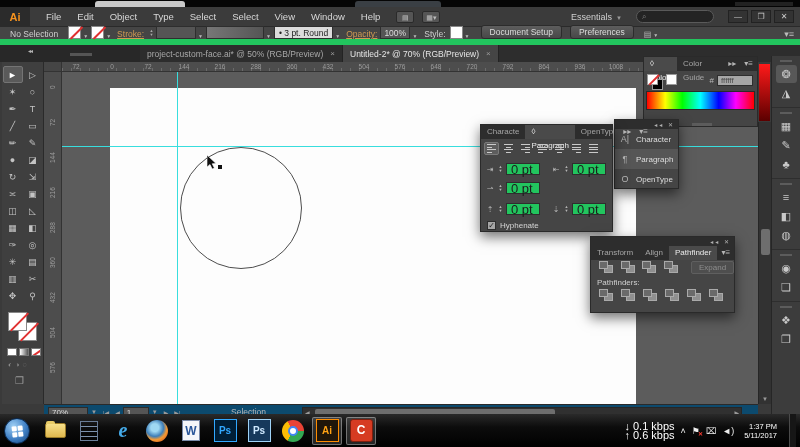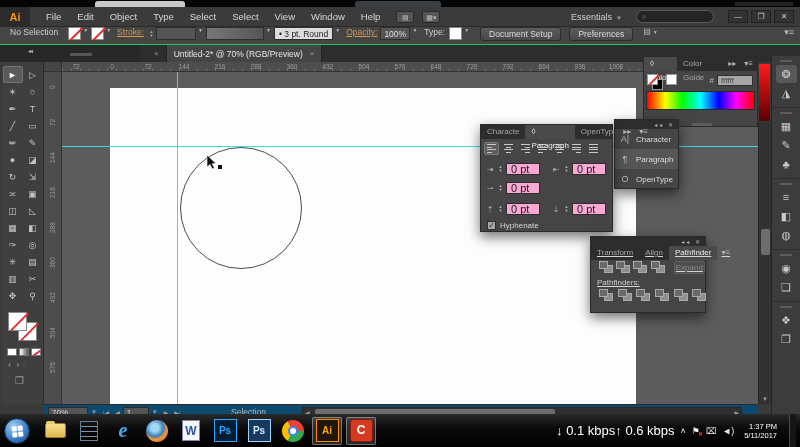--- a/index.html
+++ b/index.html
@@ -21,21 +21,21 @@
   #ai-logo{width:30px;height:20px;background:#2b2b2b;color:#f7931e;font-weight:bold;font-size:11px;display:flex;align-items:center;justify-content:center;}
   .menu-item{padding:0 8px;color:#d8d8d8;font-size:9.5px;line-height:20px;cursor:default;}
   .mb-icon{width:18px;height:12px;background:#555;border:1px solid #2a2a2a;border-radius:2px;margin-left:8px;color:#bbb;font-size:7px;text-align:center;line-height:11px;}
   #workspace{margin-left:auto;color:#cfcfcf;font-size:9px;}
   #workspace .arr{font-size:6px;color:#999;margin-left:4px;}
   #searchbox{width:78px;height:13px;margin-left:14px;background:#242424;border:1px solid #5a5a5a;border-radius:7px;color:#8a8a8a;font-size:8px;line-height:12px;padding-left:5px;}
   #win-controls{display:flex;gap:3px;margin:0 6px 0 14px;}
   #win-controls span{width:20px;height:13px;background:#333;border:1px solid #222;color:#ccc;font-size:8px;text-align:center;line-height:12px;}
 
   
-  #controlbar{left:0;top:20px;width:800px;height:18px;background:#454545;border-bottom:1px solid #22c55e;display:flex;align-items:flex-start;font-size:8.5px;}
+  #controlbar{left:0;top:20px;width:800px;height:18px;background:#454545;border-bottom:6px solid #22c55e;display:flex;align-items:flex-end;font-size:8.5px;}
   .swatch{width:13px;height:13px;background:#fff;border:1px solid #888;position:relative;}
   .swatch.none::after{content:"";position:absolute;left:-1px;top:5px;width:17px;height:2px;background:#e03030;transform:rotate(-45deg);}
   .dd-arr{font-size:5px;color:#bbb;margin:0 3px 0 2px;}
   .olink{color:#d09a52;text-decoration:underline;margin:0 3px;}
   .stepper{width:9px;height:13px;display:flex;flex-direction:column;justify-content:center;color:#aaa;font-size:4px;line-height:4px;text-align:center;}
   .field-dark{background:#555;border:1px solid #2e2e2e;height:13px;color:#ddd;padding:0 3px;line-height:12px;}
   .field-light{background:#dcdcdc;border:1px solid #2e2e2e;height:13px;color:#222;padding:0 4px;line-height:12px;}
   .cb-btn{background:linear-gradient(#5d5d5d,#484848);border:1px solid #2c2c2c;border-radius:3px;height:14px;line-height:13px;padding:0 8px;color:#dcdcdc;margin-left:8px;}
   #cb-menu{margin-left:auto;margin-right:6px;color:#bbb;font-size:9px;}
 
@@ -132,27 +132,27 @@
   .al i{display:block;height:1px;background:#c9c9c9;}
   .al.active{background:#5d5d5d;border-color:#7a7a7a;border-radius:2px;}
   .al.a-left{align-items:flex-start}.al.a-center{align-items:center}.al.a-right{align-items:flex-end}
   .al i{width:100%;}
   .al.a-left i:nth-child(even),.al.a-center i:nth-child(even),.al.a-right i:nth-child(even){width:60%;}
   .al.j-left i:last-child{width:60%;align-self:flex-start;}
   .al.j-center i:last-child{width:60%;align-self:center;}
   .al.j-right i:last-child{width:60%;align-self:flex-end;}
   .fieldrow{position:absolute;display:flex;align-items:center;gap:2px;}
   .f-ic{color:#b8b8b8;font-size:8px;width:10px;text-align:center;}
-  .f-box{width:34px;height:12px;background:#f9a8d4;border:1px solid #2e2e2e;color:#1d1d1d;font-size:11px;line-height:11px;padding-left:4px;}
+  .f-box{width:34px;height:12px;background:#22c55e;border:1px solid #2e2e2e;color:#1d1d1d;font-size:13px;line-height:11px;padding-left:4px;}
   .f-st{width:7px;height:12px;display:flex;flex-direction:column;justify-content:center;color:#b5b5b5;font-size:4px;line-height:4px;text-align:center;}
   #hyph{position:absolute;left:6px;top:96px;display:flex;align-items:center;gap:4px;color:#d5d5d5;font-size:8px;}
   #hyph .box{width:9px;height:9px;background:#a6a6a6;border:1px solid #2e2e2e;color:#222;font-size:8px;line-height:8px;text-align:center;}
 
   
-  #pf-panel{left:590px;top:229px;width:116px;height:77px;text-decoration:underline;}
+  #pf-panel{left:590px;top:229px;width:145px;height:77px;}
   .pf-label{color:#cfcfcf;font-size:8px;padding:3px 0 1px 6px;}
   .pf-row{display:flex;gap:6px;padding:1px 0 1px 8px;align-items:center;}
   .pf-btn{width:16px;height:13px;position:relative;}
   .pf-btn i{position:absolute;width:9px;height:8px;border:1px solid #aaa;background:#6a6a6a;}
   .pf-btn i.b{left:5px;top:4px;background:#8f8f8f;}
   .pf-btn i.a{left:0;top:0;}
   #expand-btn{margin-left:6px;width:44px;height:13px;background:#4e4e4e;border:1px solid #5f5f5f;border-radius:2px;color:#8d8d8d;font-size:8px;text-align:center;line-height:12px;}
 
   
   #statusrow{left:44px;top:397px;width:714px;height:15px;background:#0c4a6e;border-top:1px solid #2a2a2a;display:flex;align-items:center;font-size:8px;color:#a8a8a8;}
@@ -178,21 +178,21 @@
   .ic-ie{color:#45aae8;font-size:20px;font-style:italic;font-weight:bold;font-family:"Liberation Serif",serif;}
   .ic-firefox{width:22px;height:22px;border-radius:50%;background:radial-gradient(circle at 40% 35%,#9fd8f2 20%,#3f7fb8 45%,#f59a32 62%,#d4541a 90%);}
   .ic-word{width:18px;height:21px;background:#f4f6fa;border:1px solid #7a8aa8;color:#2b579a;font-weight:bold;font-size:12px;text-align:center;line-height:20px;}
   .ic-ps{width:23px;height:23px;background:#001e36;border:1.5px solid #31a8ff;color:#31a8ff;font-weight:bold;font-size:10px;text-align:center;line-height:21px;}
   .ic-ps2{width:23px;height:23px;background:#16395c;border:1.5px solid #9fd3f7;color:#cfe9ff;font-weight:bold;font-size:10px;text-align:center;line-height:21px;}
   .ic-chrome{width:22px;height:22px;border-radius:50%;background:conic-gradient(from -30deg,#ea4335 0 120deg,#34a853 0 240deg,#fbbc05 0 360deg);position:relative;}
   .ic-chrome::after{content:"";position:absolute;left:6px;top:6px;width:10px;height:10px;border-radius:50%;background:#fff;border:2px solid #4285f4;box-sizing:border-box;}
   .ic-ai{width:23px;height:23px;background:#20160a;border:1.5px solid #ff8c00;color:#ffa214;font-weight:bold;font-size:10px;text-align:center;line-height:21px;}
   .ic-cam{width:23px;height:23px;background:#d63b22;border:1px solid #7d1e0e;color:#fff;font-weight:bold;font-size:12px;text-align:center;line-height:21px;border-radius:3px;}
   #tray{margin-left:auto;display:flex;align-items:center;gap:6px;color:#fff;padding-right:4px;}
-  #net-kbps{display:flex;flex-direction:row;font-size:13px;line-height:9px;align-items:flex-start;}
+  #net-kbps{display:flex;flex-direction:column;font-size:11px;line-height:9px;align-items:flex-start;}
   #net-kbps span{white-space:nowrap;}
   .tray-ic{font-size:9px;color:#eee;}
   #flag-ic{position:relative;}
   #flag-ic .err{position:absolute;right:-3px;bottom:-1px;color:#ff3b30;font-size:6px;font-weight:bold;}
   #clock{display:flex;flex-direction:column;align-items:flex-end;font-size:7.5px;line-height:9px;margin-left:4px;}
   #show-desktop{width:7px;height:33px;background:#161616;border-left:1px solid #4a4a4a;margin-left:6px;}
 </style>
 </head>
 <body>
 
@@ -240,35 +240,36 @@
     <span class="stepper">▲<br>▼</span>
     <span class="field-dark" style="width:40px"></span>
       <span class="dd-arr">▼</span>
     <span class="field-dark" style="width:58px;background:linear-gradient(90deg,#777,#555)"></span>
       <span class="dd-arr">▼</span>
     <span class="field-light">• <span>3 pt. Round</span></span>
       <span class="dd-arr">▼</span>
     <span class="olink">Opacity:</span>
     <span class="field-dark" style="width:30px">100%</span>
       <span class="dd-arr">▼</span>
-    <span style="margin-left:4px;color:#cfcfcf">Type:</span>
+    <span style="margin-left:4px;color:#cfcfcf">Style:</span>
     <span class="swatch" style="margin-left:4px"></span>
       <span class="dd-arr">▼</span>
     <span class="cb-btn">Document Setup</span>
     <span class="cb-btn">Preferences</span>
     <span style="margin-left:10px;color:#bbb;font-size:8px">▤<span class="dd-arr">▼</span></span>
     <span id="cb-menu">▾≡</span>
   </div>
 
   <div class="abs" id="tabstrip">
     <div id="tools-header">
       <span class="chev">◂◂</span>
       <span class="dash"></span>
     </div>
     <div class="doctab">
+      <span>project-custom-face.ai* @ 50% (RGB/Preview)</span>
       <span class="x">×</span>
     </div>
     <div class="doctab active">
       <span>Untitled-2* @ 70% (RGB/Preview)</span>
       <span class="x">×</span>
     </div>
   </div>
 
   <div class="abs" id="hruler">
     <div class="lbls">

